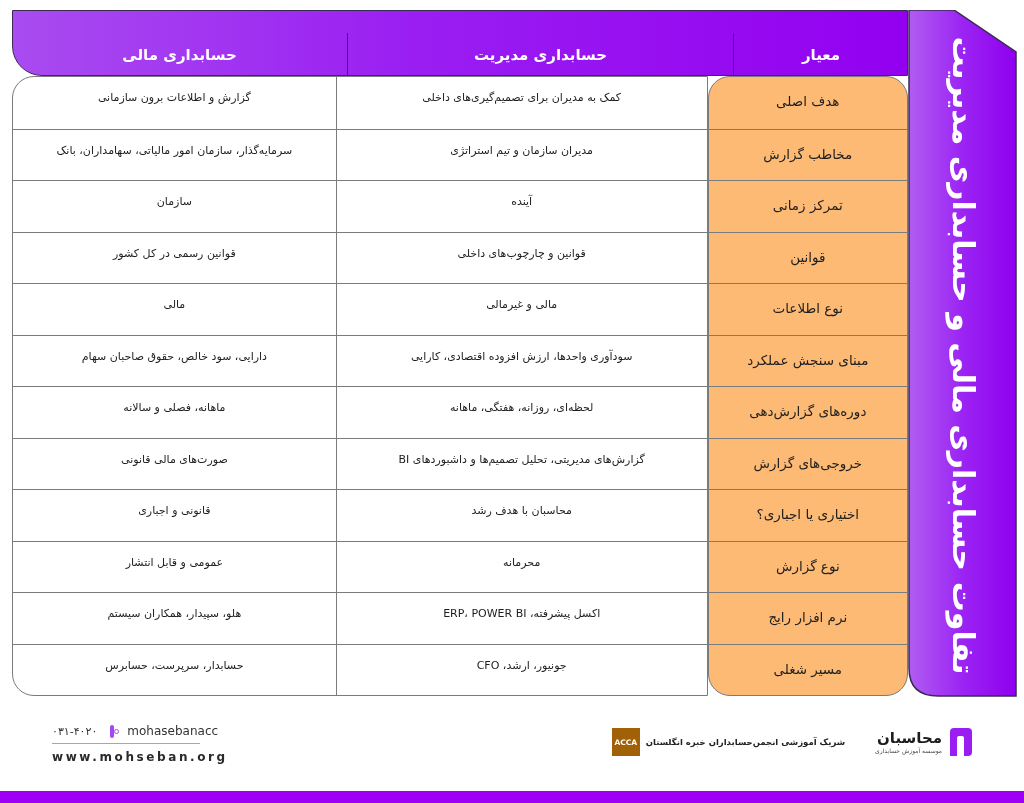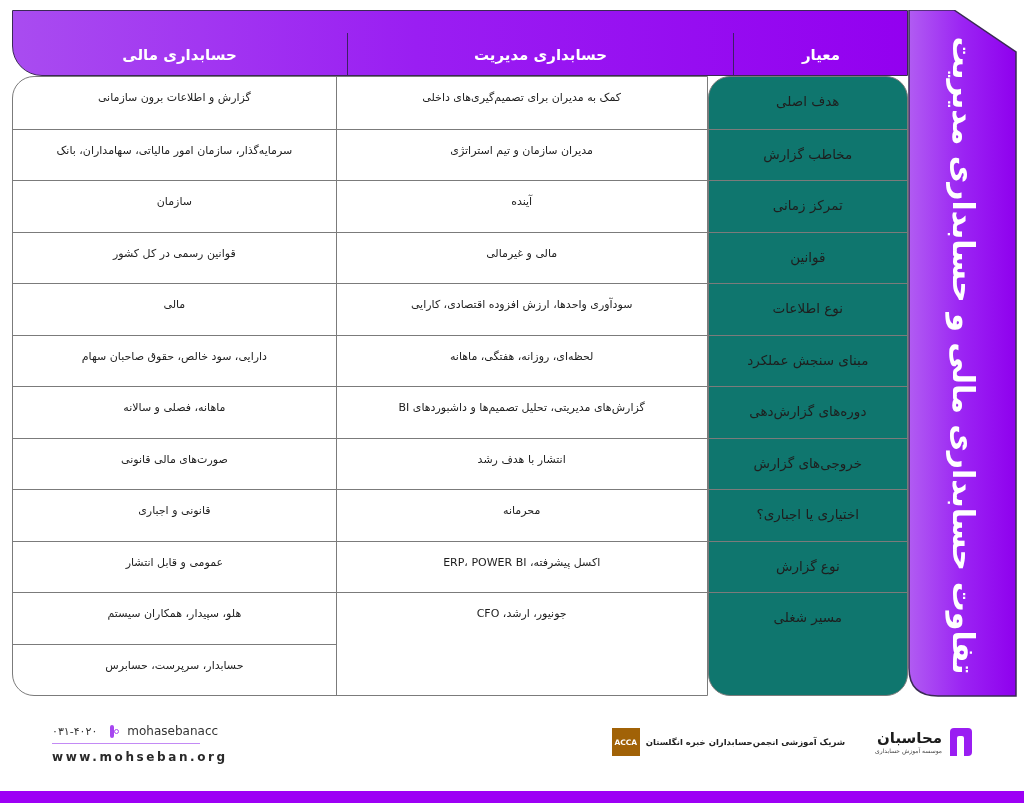--- a/index.html
+++ b/index.html
@@ -25,21 +25,21 @@
     .thead { position: relative; height: 66px; display: flex; flex-direction: row; }
     .thead-bg { position: absolute; inset: 0; background: linear-gradient(90deg, #a94cf0 0%, #9a1ef2 45%, #9300f0 100%); border-radius: 0 0 0 30px; border: 1px solid #3a2a55; }
     .th { position: relative; display: flex; align-items: center; justify-content: center; color: #fff; font-size: 15px; font-weight: bold; margin-top: 23px; }
     .th + .th { border-right: 1px solid #3d1f66; }
     .col-crit { width: 174px; }
     .col-mgmt { width: 386px; }
     .col-fin { width: 336px; }
 
     .tbody { position: relative; display: flex; flex-direction: row; margin-top: 0; }
     .col { position: relative; }
-    .col-crit-body { width: 208px; margin-right: 0; background: #0f766e; border: 1px solid #7b7b7b; border-radius: 22px 22px 22px 22px; overflow: hidden; }
+    .col-crit-body { width: 208px; margin-right: 0; background: #fdba74; border: 1px solid #7b7b7b; border-radius: 22px 22px 22px 22px; overflow: hidden; }
     .col-data-body { width: 722px; background: #ffffff; border: 1px solid #7b7b7b; border-radius: 22px 0 0 22px; overflow: hidden; display: flex; flex-direction: row; }
     .col-data-body .sub { width: 50%; }
     .col-data-body .sub.mgmt { width: 386px; border-left: 1px solid #7b7b7b; }
     .col-data-body .sub.fin { width: 336px; }
 
     .cell { height: 51.5px; display: flex; align-items: flex-start; justify-content: center; padding-top: 14px; font-size: 11px; color: #1e1e1e; white-space: nowrap; }
     .cell + .cell { border-top: 1px solid #7b7b7b; }
     .col-crit-body .cell { font-size: 13.5px; padding-top: 16px; }
 
     
@@ -101,33 +101,35 @@
       <div class="cell">هدف اصلی</div>
       <div class="cell">مخاطب گزارش</div>
       <div class="cell">تمرکز زمانی</div>
       <div class="cell">قوانین</div>
       <div class="cell">نوع اطلاعات</div>
       <div class="cell">مبنای سنجش عملکرد</div>
       <div class="cell">دوره‌های گزارش‌دهی</div>
       <div class="cell">خروجی‌های گزارش</div>
       <div class="cell">اختیاری یا اجباری؟</div>
       <div class="cell">نوع گزارش</div>
+      <div class="cell">نرم افزار رایج</div>
       <div class="cell">مسیر شغلی</div>
     </div>
 
     <div class="col col-data-body">
       <div class="sub mgmt">
         <div class="cell">کمک به مدیران برای تصمیم‌گیری‌های داخلی</div>
         <div class="cell">مدیران سازمان و تیم استراتژی</div>
         <div class="cell">آینده</div>
+        <div class="cell">قوانین و چارچوب‌های داخلی</div>
         <div class="cell">مالی و غیرمالی</div>
         <div class="cell">سودآوری واحدها، ارزش افزوده اقتصادی، کارایی</div>
         <div class="cell">لحظه‌ای، روزانه، هفتگی، ماهانه</div>
         <div class="cell">گزارش‌های مدیریتی، تحلیل تصمیم‌ها و داشبوردهای BI</div>
-        <div class="cell">انتشار با هدف رشد</div>
+        <div class="cell">محاسبان با هدف رشد</div>
         <div class="cell">محرمانه</div>
         <div class="cell">اکسل پیشرفته، ERP، POWER BI</div>
         <div class="cell">جونیور، ارشد، CFO</div>
       </div>
       <div class="sub fin">
         <div class="cell">گزارش و اطلاعات برون سازمانی</div>
         <div class="cell">سرمایه‌گذار، سازمان امور مالیاتی، سهامداران، بانک</div>
         <div class="cell">سازمان</div>
         <div class="cell">قوانین رسمی در کل کشور</div>
         <div class="cell">مالی</div>

